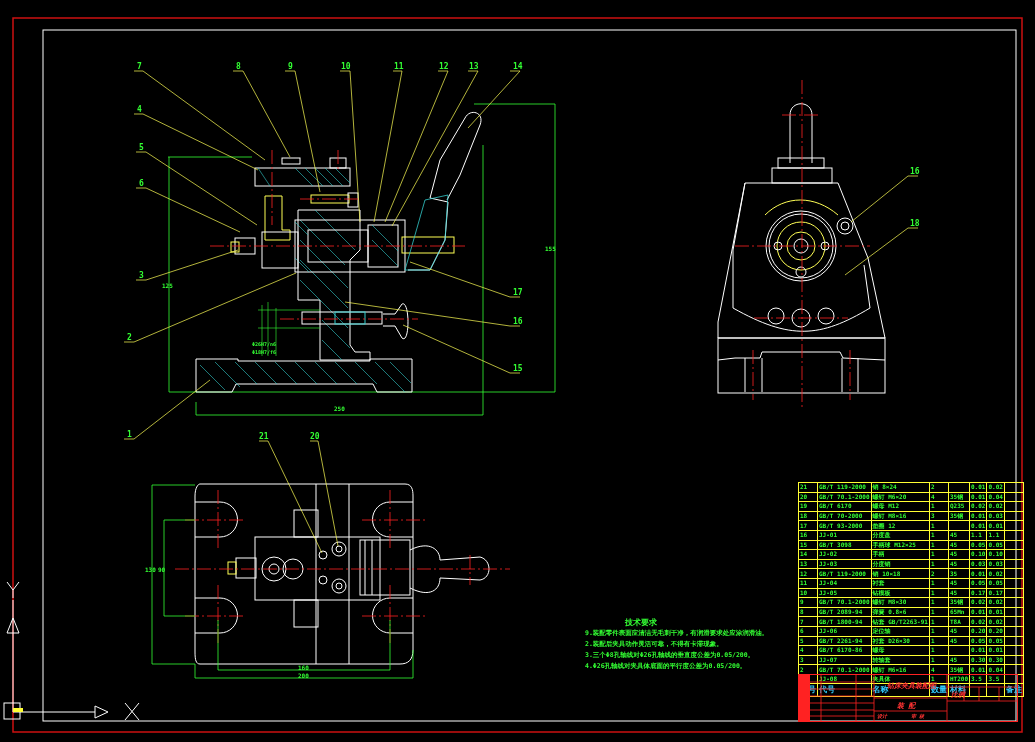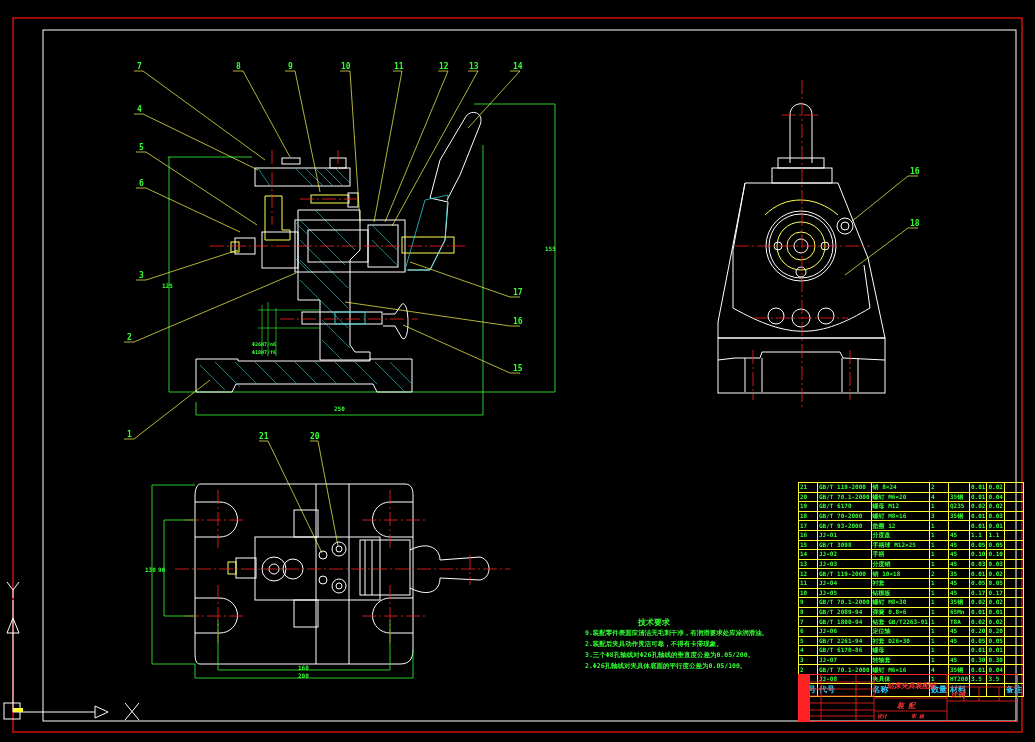--- a/index.html
+++ b/index.html
@@ -255,25 +255,25 @@
 <span class="lbl" style="left:545px;top:245px;font-size:6px">155</span>
 <span class="lbl" style="left:162px;top:282px;font-size:6px">125</span>
 <span class="lbl" style="left:298px;top:664px;font-size:6px">160</span>
 <span class="lbl" style="left:298px;top:672px;font-size:6px">200</span>
 <span class="lbl" style="left:145px;top:566px;font-size:6px">130</span>
 <span class="lbl" style="left:158px;top:566px;font-size:6px">90</span>
 <span class="lbl" style="left:252px;top:340px;font-size:5px">Φ26H7/n6</span>
 <span class="lbl" style="left:252px;top:348px;font-size:5px">Φ18H7/f6</span>
 
 <div>
-  <span class="note" style="left:638px;top:617px">技术要求</span>
+  <span class="note" style="left:625px;top:617px">技术要求</span>
   <span class="note" style="left:585px;top:628px;font-size:6.5px">9.装配零件表面应清洁无毛刺干净，有润滑要求处应涂润滑油。</span>
   <span class="note" style="left:585px;top:639px;font-size:6.5px">2.装配后夹具动作灵活可靠，不得有卡滞现象。</span>
   <span class="note" style="left:585px;top:650px;font-size:6.5px">3.三个Φ8孔轴线对Φ26孔轴线的垂直度公差为0.05/200。</span>
-  <span class="note" style="left:585px;top:661px;font-size:6.5px">2.Φ26孔轴线对夹具体底面的平行度公差为0.05/100。</span>
+  <span class="note" style="left:585px;top:661px;font-size:6.5px">4.Φ26孔轴线对夹具体底面的平行度公差为0.05/200。</span>
 </div>
 
 <table class="bom">
   <tbody id="bom-body">
       <tr>
         <td style="width: 9px;">21</td>
         <td style="width: 36px;">GB/T 119-2000</td>
         <td style="width: 36px;">销 8×24</td>
         <td style="width: 12px;">2</td>
         <td style="width: 24px;"></td>

